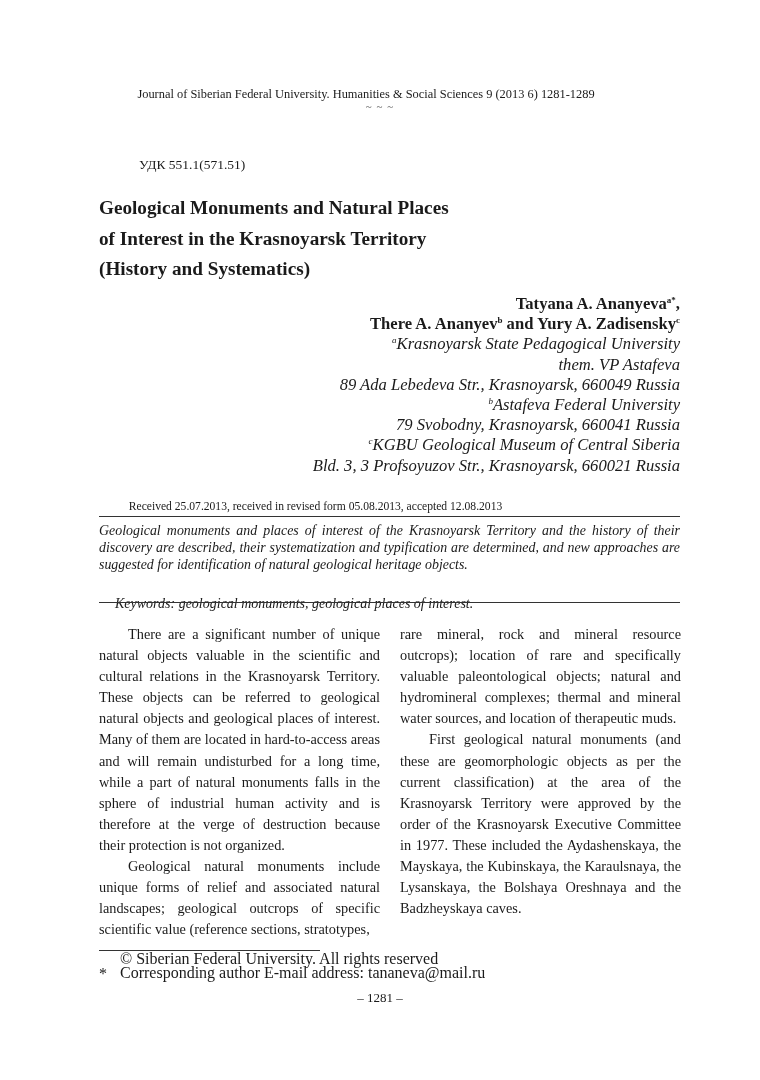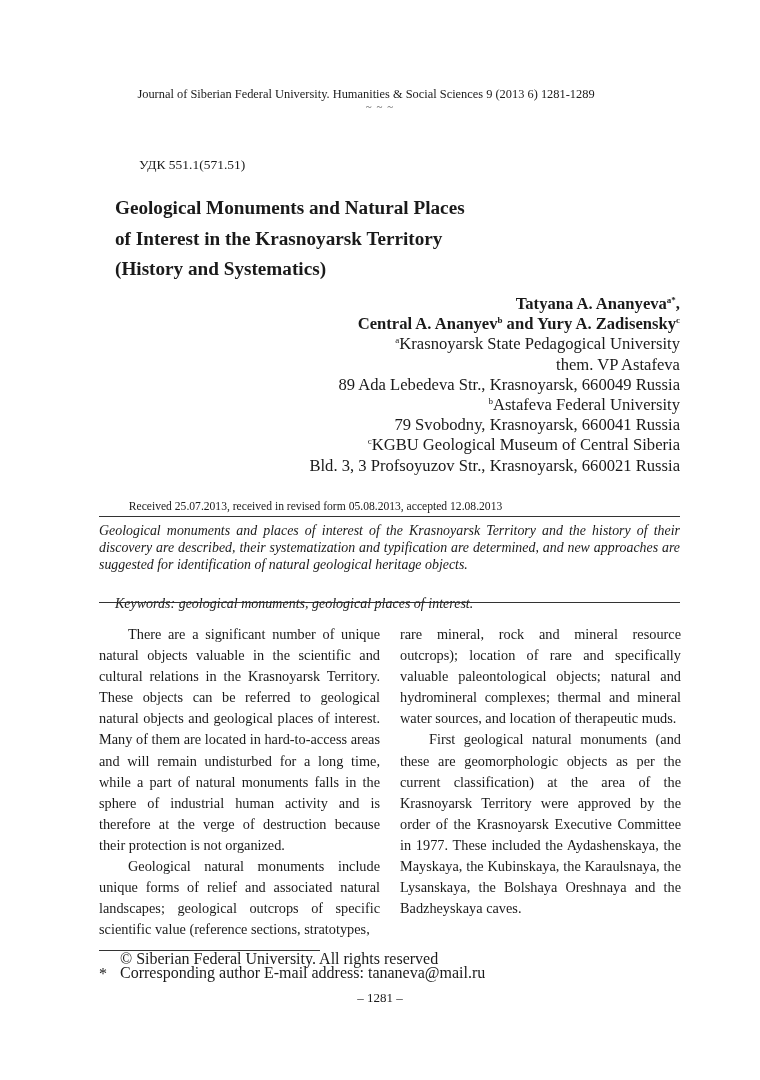--- a/index.html
+++ b/index.html
@@ -16,27 +16,27 @@
     .tilde {
       left: 0; width: 760px; top: 100px; text-align: center;
       font-size: 11px; line-height: 12px; color: #555;
       letter-spacing: 1px;
     }
     .udk { left: 99px; top: 156px; font-size: 13.5px; line-height: 18px; margin-left: 40px; }
     .title {
       left: 99px; top: 193px; width: 560px;
       font-size: 19.2px; font-weight: bold; line-height: 30.5px;
     }
-    .title div { white-space: nowrap; margin-left: 16px; }
+    .title div { white-space: nowrap; }
     .authors {
       right: 80px; top: 294px; width: 560px; text-align: right;
       font-size: 16.6px; line-height: 20.2px;
     }
     .authors .name { font-weight: bold; }
-    .authors .aff { }
+    .authors .aff { font-style: italic; }
     .authors sup { font-size: 9px; vertical-align: 6px; line-height: 0; }
     .received {
       left: 0; width: 631px; top: 500px; text-align: center;
       font-size: 11.6px; line-height: 14px;
     }
     .rule { left: 99px; width: 581px; height: 1.4px; background: #333; }
     .abstract {
       left: 99px; top: 522px; width: 581px;
       font-style: italic; font-size: 13.9px; line-height: 17px;
       text-align: justify;
@@ -78,21 +78,21 @@
   <div>Geological Monuments and Natural Places</div>
   <div>of Interest in the Krasnoyarsk Territory</div>
   <div>(History and Systematics)</div>
 </div>
 
 <div class="abs authors">
   <div class="name">
     <span>Tatyana A. Ananyeva</span><sup>a*</sup><span>,</span>
   </div>
   <div class="name">
-    <span>Central A. Ananyev</span><sup>b</sup><span style="white-space:pre"> and </span><span>Yury A. Zadisensky</span><sup>c</sup>
+    <span>There A. Ananyev</span><sup>b</sup><span style="white-space:pre"> and </span><span>Yury A. Zadisensky</span><sup>c</sup>
   </div>
   <div class="aff">
     <div><sup>a</sup><span>Krasnoyarsk State Pedagogical University</span></div>
     <div>them. VP Astafeva</div>
     <div>89 Ada Lebedeva Str., Krasnoyarsk, 660049 Russia</div>
   </div>
   <div class="aff">
     <div><sup>b</sup><span>Astafeva Federal University</span></div>
     <div>79 Svobodny, Krasnoyarsk, 660041 Russia</div>
   </div>

